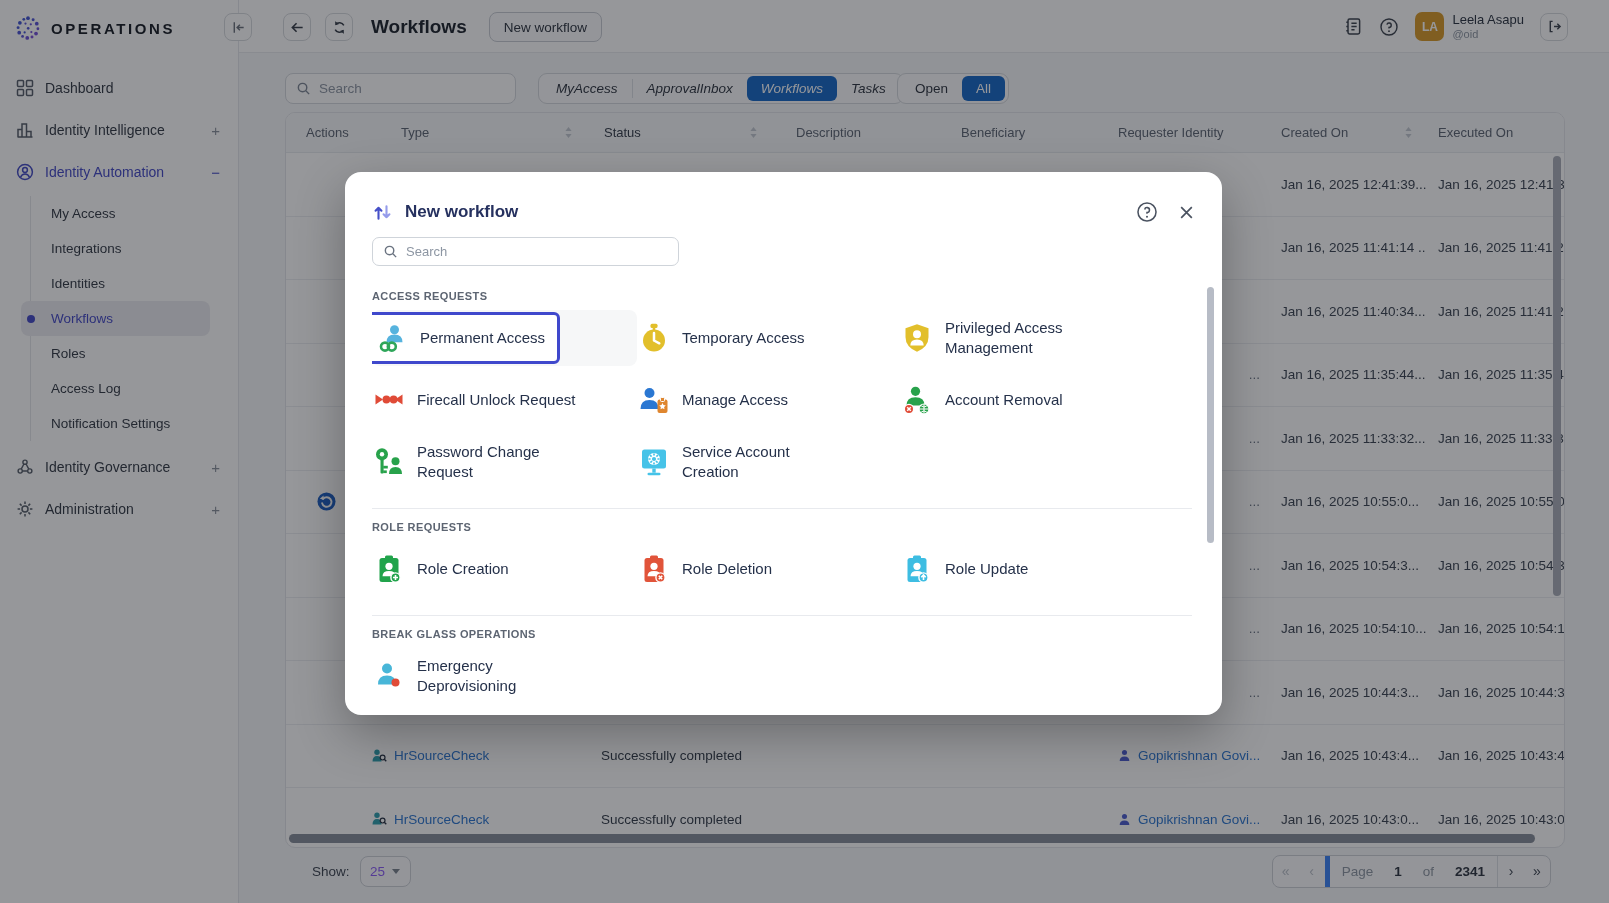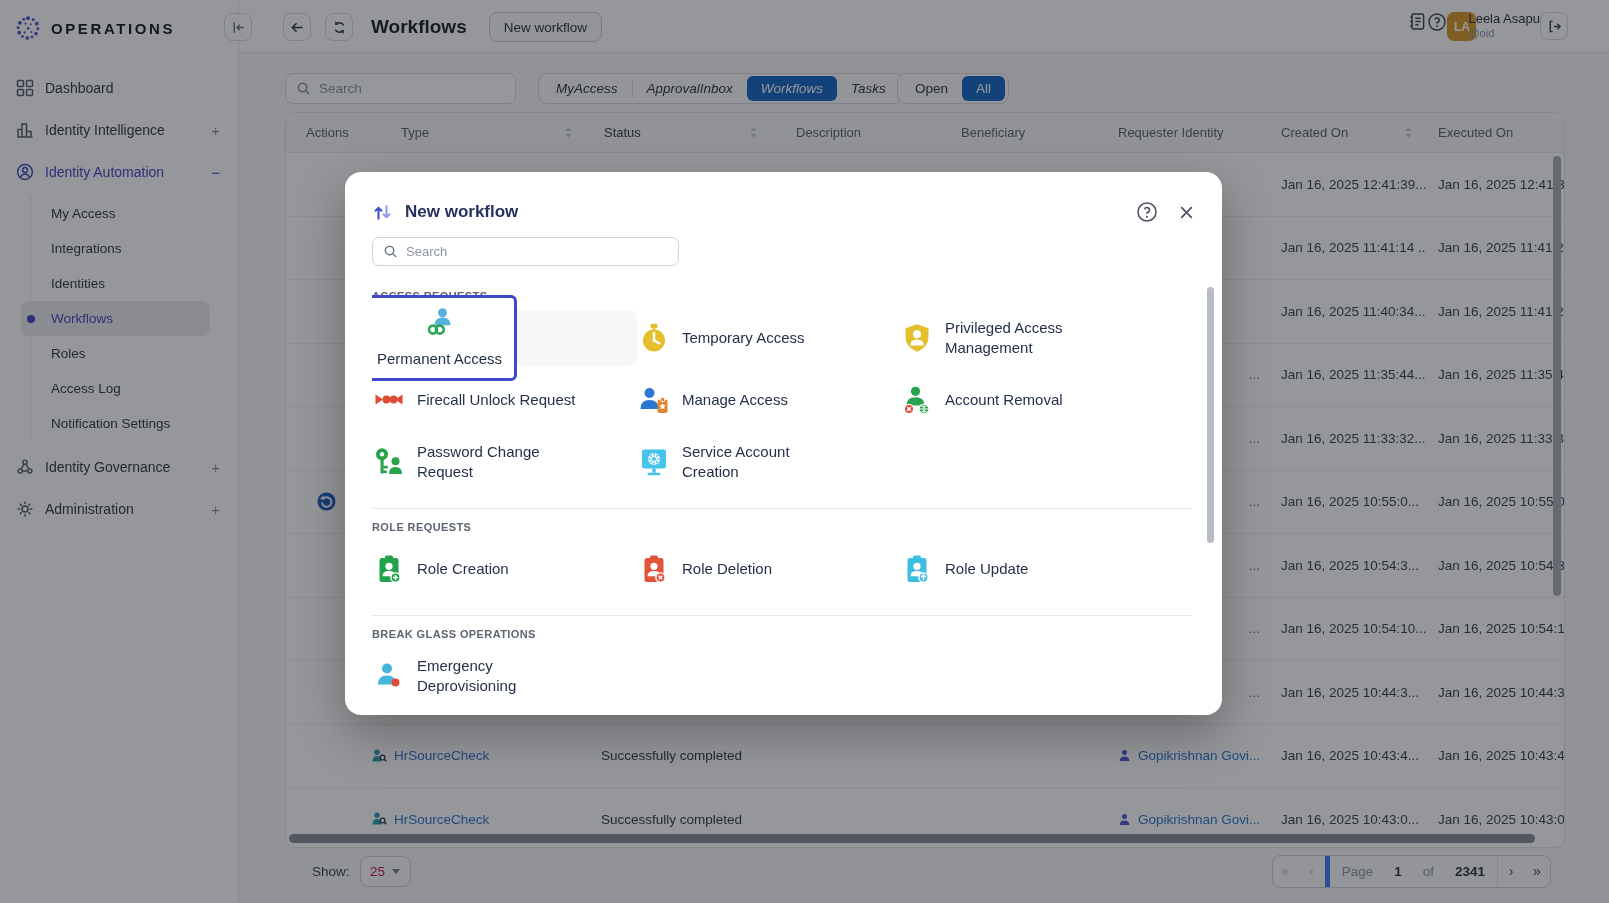--- a/index.html
+++ b/index.html
@@ -28,21 +28,21 @@
   .main { position:absolute; left:239px; top:0; right:0; height:903px; }
   .topbar { position:relative; height:53px; background:#fff; border-bottom:1px solid #e8eaee; }
   .icon-btn { width:28px; height:28px; border:1px solid #d7dade; border-radius:8px; background:#fff;
     display:flex; align-items:center; justify-content:center; cursor:pointer; }
   .collapse-btn { position:absolute; left:-15px; top:13px; z-index:5; background:#fff; }
   .tb-left { position:absolute; left:44px; top:12px; display:flex; align-items:center; gap:14px; }
   .page-title { font-size:19px; font-weight:700; color:#1c222c; margin:0 8px 0 4px; }
   .btn-outline { height:30px; padding:0 14px; border:1px solid #c8ccd3; border-radius:8px; background:#fcfcfd;
     font-size:13.5px; color:#2e3540; cursor:pointer; font-weight:500;
     font-family:"Liberation Sans","DejaVu Sans",sans-serif; }
-  .tb-right { position:absolute; right:41px; top:12px; display:flex; }
+  .tb-right { position:absolute; right:41px; top:12px; display:flex; align-items:center; gap:16px; }
   .avatar { width:29px; height:29px; border-radius:7px; background:#d89a28; color:#fff; font-size:12px;
     font-weight:700; display:flex; align-items:center; justify-content:center; }
   .user-block { line-height:1.15; margin-left:-8px; }
   .user-name { font-size:13px; color:#2a3340; }
   .user-handle { font-size:11px; color:#8d96a2; }
 
   
   .content { position:absolute; top:53px; left:0; right:0; bottom:0; background:#f7f8fa; }
   .search-box { position:absolute; left:46px; top:20px; width:231px; height:31px; background:#fff;
     border:1px solid #d4d8dd; border-radius:8px; display:flex; align-items:center; padding:0 10px; gap:8px; }
@@ -82,21 +82,21 @@
   .link { color:#2e77d0; text-decoration:none; overflow:hidden; text-overflow:ellipsis; }
   .tail { margin-left:auto; padding-right:6px; color:#6d7684; }
   .vscroll { position:absolute; right:3px; top:43px; width:8px; height:440px; background:#a9aeb8; border-radius:4px; }
   .hscroll { position:absolute; left:3px; bottom:4px; height:9px; width:1246px; background:#878e99; border-radius:5px; }
 
   
   .footer { position:absolute; left:46px; right:44px; top:797px; height:42px; display:flex; align-items:center; }
   .show-label { font-size:13.5px; color:#3c4450; margin-left:27px; }
   .show-box { margin-left:10px; height:31px; min-width:51px; border:1px solid #cdd1d7; border-radius:8px;
     background:#fcfcfd; display:flex; align-items:center; justify-content:center; gap:7px; font-size:13.5px;
-    color:#be185d; cursor:pointer; padding:0 9px; }
+    color:#8b5cf6; cursor:pointer; padding:0 9px; }
   .caret-down { width:0; height:0; border-left:4.5px solid transparent; border-right:4.5px solid transparent;
     border-top:5.5px solid #7a828e; }
   .pager { margin-left:auto; margin-right:14px; height:33px; border:1px solid #cdd1d7; border-radius:8px;
     background:#fcfcfd; display:flex; align-items:center; overflow:hidden; }
   .pg-btn { width:26px; text-align:center; font-size:14px; color:#3c4450; cursor:pointer; }
   .pg-btn.disabled { color:#b9bfc8; }
   .pg-mid { height:100%; display:flex; align-items:center; border-left:5px solid #3b82f6;
     border-right:1px solid #dcdfe4; padding:0 12px; gap:21px; font-size:13.5px; }
   .pg-dim { color:#8d96a2; } .pg-strong { color:#2e3540; font-weight:600; }
 
@@ -112,21 +112,21 @@
   .msearch input { border:none; outline:none; font-size:13px; width:100%; color:#333;
     font-family:"Liberation Sans","DejaVu Sans",sans-serif; }
   .msearch input::placeholder { color:#8d96a3; }
   .modal-scroll { position:absolute; left:27px; right:30px; top:108px; height:418px; overflow:hidden; }
   .msection-label { font-size:11px; font-weight:700; letter-spacing:.4px; color:#5d6572; margin:10px 0 8px 0; }
   .wgrid { display:grid; grid-template-columns:265px 263px 1fr; row-gap:6px; }
   .wcell { height:56px; display:flex; align-items:center; border-radius:8px; }
   .wcell.hl { background:#f6f7f8; }
   .witem { display:flex; align-items:center; gap:13px; padding:8px 12px; border-radius:6px; cursor:pointer;
     margin-left:-10px; max-width:100%; }
-  .witem.sel { border:3px solid #3f48cc; background:#fff;flex-direction:column; }
+  .witem.sel { border:3px solid #3f48cc; background:#fff; }
   .wicon { width:30px; height:30px; flex:0 0 30px; display:flex; align-items:center; justify-content:center; }
   .wlabel { font-size:15px; font-weight:500; color:#25314a; line-height:1.35; max-width:160px; }
   .mdivider { height:1px; background:#e8eaee; margin:18px 0 12px 0; }
   .mthumb { position:absolute; right:8px; top:115px; width:7px; height:256px; background:#b7bcc6; border-radius:4px; }
   svg { display:block; }
 </style>
 </head>
 <body>
 
 <div class="app">

